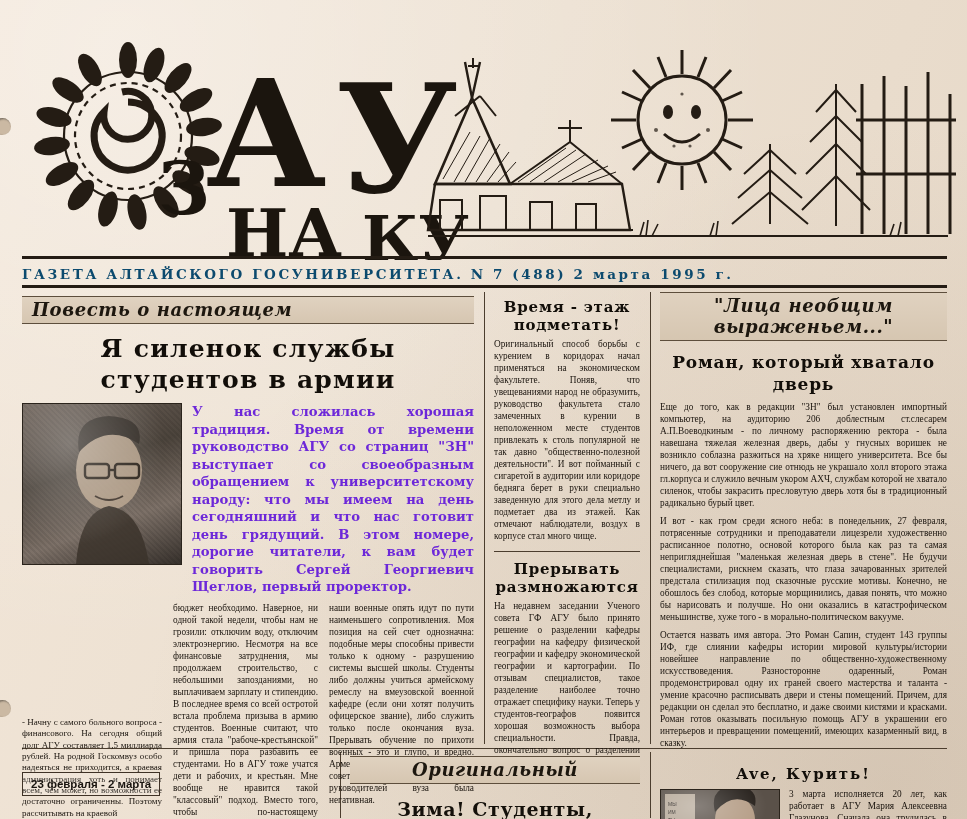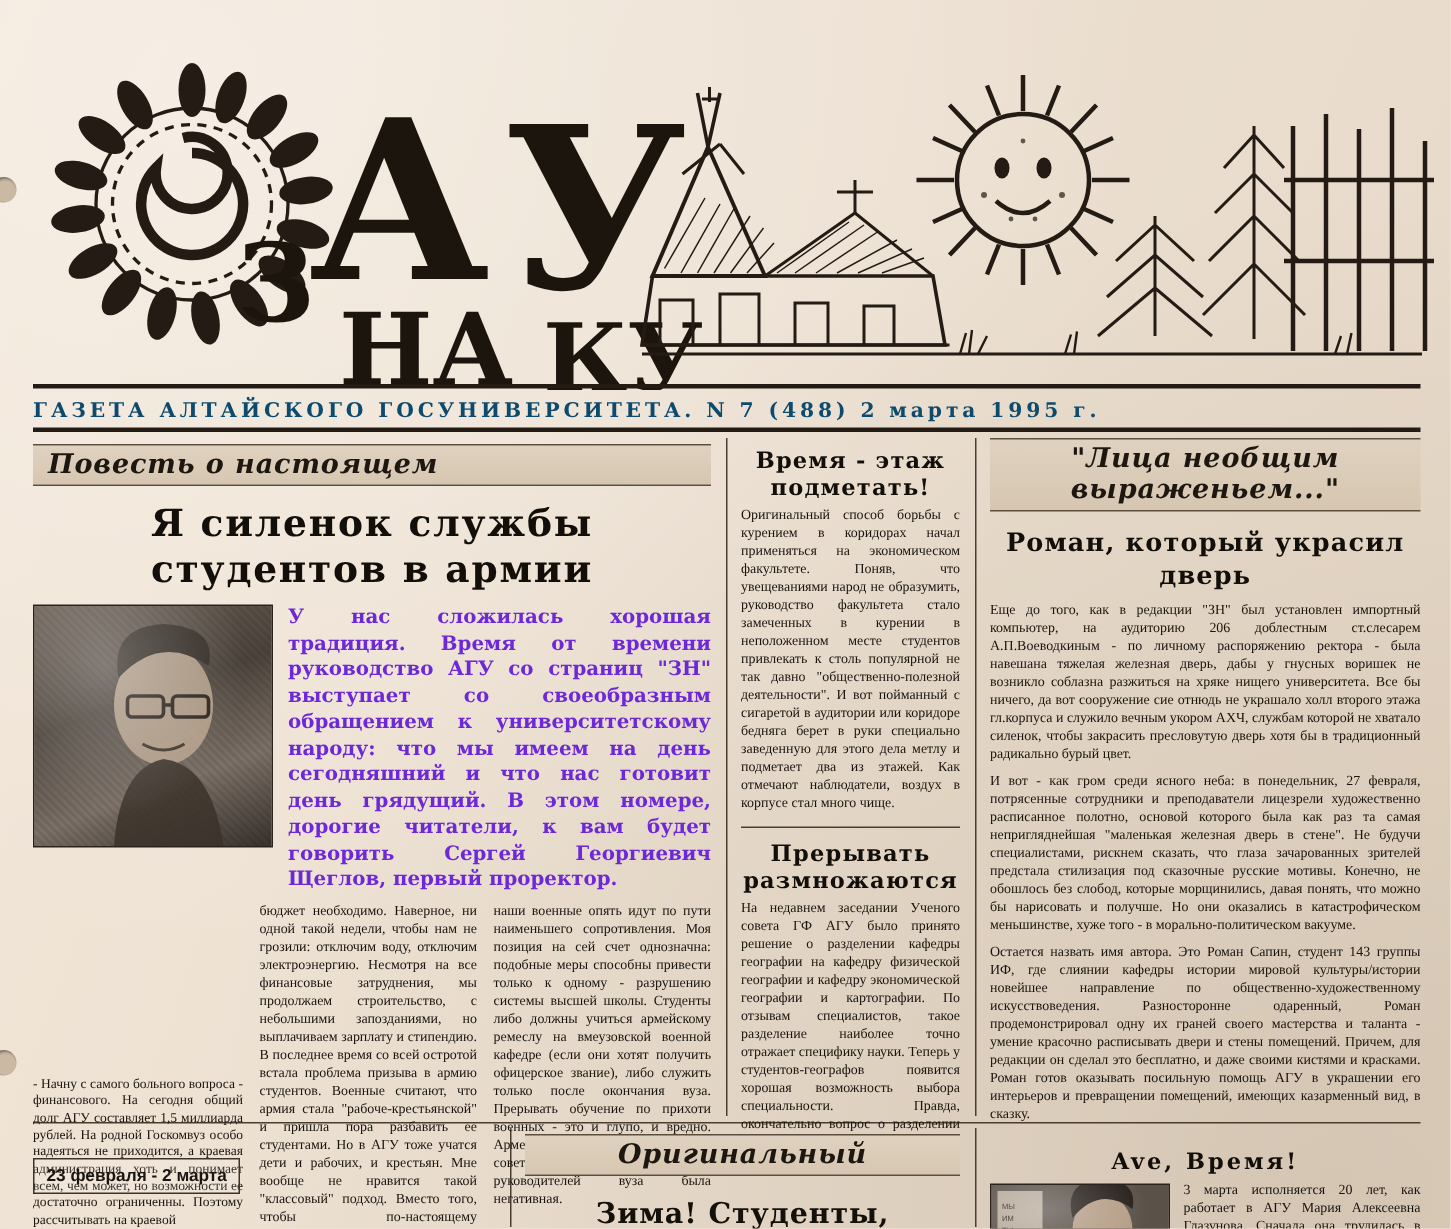--- a/index.html
+++ b/index.html
@@ -281,27 +281,27 @@
 
     <div class="hline" style="position:relative;left:0;top:8px;width:146px;"></div>
 
     <h2 class="headline sub-head" style="margin-top:16px;">Прерывать размножаются</h2>
     <div class="body-txt">На недавнем заседании Ученого совета ГФ АГУ было принято решение о разделении кафедры географии на кафедру физической географии и кафедру экономической географии и картографии. По отзывам специалистов, такое разделение наиболее точно отражает специфику науки. Теперь у студентов-географов появится хорошая возможность выбора специальности. Правда, окончательно вопрос о разделении кафедры будет утверждаться на ближайшем Ученом совете АГУ.</div>
   </div>
 
   <div class="col" style="left:660px;top:292px;width:287px;">
     <div class="sec-head center">"Лица необщим выраженьем..."</div>
 
-    <h2 class="headline sub-head" style="font-size:17px;margin-top:10px;line-height:1.3;">Роман, который украсил дверь</h2>
+    <h2 class="headline sub-head" style="font-size:17px;margin-top:10px;line-height:1.3;">Роман, который хватало дверь</h2>
 
     <div class="body-txt" style="margin-top:7px;">Еще до того, как в редакции "ЗН" был установлен импортный компьютер, на аудиторию 206 доблестным ст.слесарем А.П.Воеводкиным - по личному распоряжению ректора - была навешана тяжелая железная дверь, дабы у гнусных воришек не возникло соблазна разжиться на хряке нищего университета. Все бы ничего, да вот сооружение сие отнюдь не украшало холл второго этажа гл.корпуса и служило вечным укором АХЧ, службам которой не хватало силенок, чтобы закрасить пресловутую дверь хотя бы в традиционный радикально бурый цвет.</div>
     <div class="body-txt" style="margin-top:6px;">И вот - как гром среди ясного неба: в понедельник, 27 февраля, потрясенные сотрудники и преподаватели лицезрели художественно расписанное полотно, основой которого была как раз та самая непригляднейшая "маленькая железная дверь в стене". Не будучи специалистами, рискнем сказать, что глаза зачарованных зрителей предстала стилизация под сказочные русские мотивы. Конечно, не обошлось без слобод, которые морщинились, давая понять, что можно бы нарисовать и получше. Но они оказались в катастрофическом меньшинстве, хуже того - в морально-политическом вакууме.</div>
     <div class="body-txt" style="margin-top:6px;">Остается назвать имя автора. Это Роман Сапин, студент 143 группы ИФ, где слиянии кафедры истории мировой культуры/истории новейшее направление по общественно-художественному искусствоведения. Разносторонне одаренный, Роман продемонстрировал одну их граней своего мастерства и таланта - умение красочно расписывать двери и стены помещений. Причем, для редакции он сделал это бесплатно, и даже своими кистями и красками. Роман готов оказывать посильную помощь АГУ в украшении его интерьеров и превращении помещений, имеющих казарменный вид, в сказку.</div>
 
-    <h3 class="headline mini-head" style="font-size:15px;margin-top:16px;letter-spacing:2px;">Ave, Время!</h3>
+    <h3 class="headline mini-head" style="font-size:15px;margin-top:16px;letter-spacing:2px;">Ave, Курить!</h3>
 
     <div style="display:flex;gap:9px;margin-top:6px;">
       <div class="photo" style="width:118px;height:66px;flex:0 0 118px;">
         <div class="sheen"></div>
         <svg width="118" height="66" viewBox="0 0 118 66">
           <rect x="0" y="0" width="118" height="66" fill="#5a5149"></rect>
           <rect x="4" y="4" width="30" height="58" fill="#cdbfae" opacity="0.8"></rect>
           <g font-family="Liberation Sans, sans-serif" font-size="5" fill="#2a2420">
             <text x="7" y="16">МЫ</text>
             <text x="7" y="24">ИМ</text>

